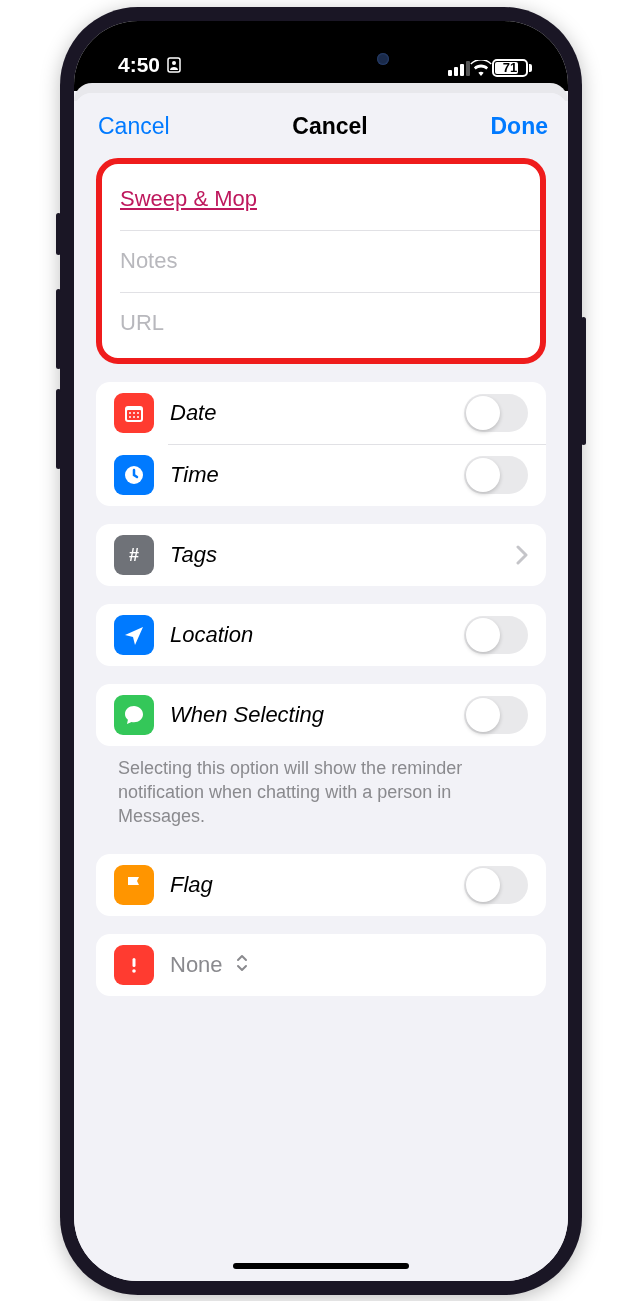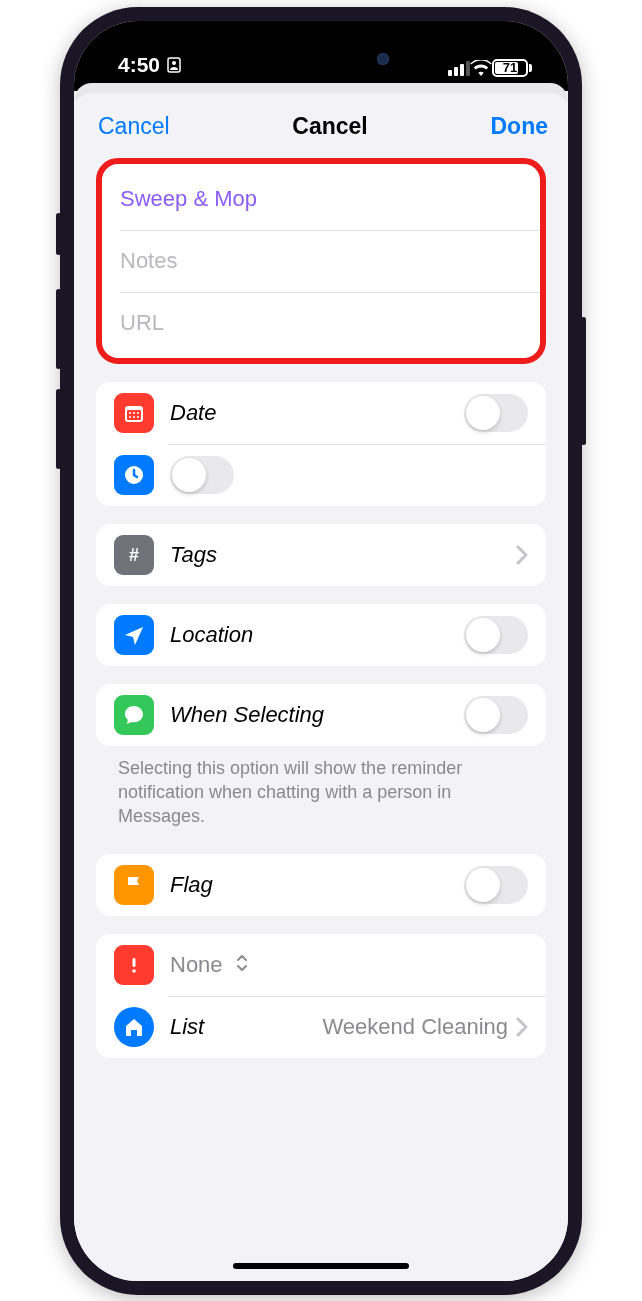--- a/index.html
+++ b/index.html
@@ -127,21 +127,21 @@
     position:absolute;
     top:0; height:1px;
     background:#e1e1e5;
   }
   .row + .row::before { left:18px; right:0; }
   .row.with-icon + .row.with-icon::before { left:72px; }
   .text-input {
     border:none; outline:none; font-size:22px; width:100%; background:transparent;
   }
   .text-input::placeholder { color:#b8b8bd; }
-  .text-title { font-size:22px; color:#8b5cf6; }
+  .text-title { font-size:22px; color:#be185d;text-decoration:underline; }
   .icon-box {
     width:40px; height:40px; border-radius:9px; flex-shrink:0;
     display:flex; align-items:center; justify-content:center; margin-right:16px;
   }
   .icon-box svg { width:24px; height:24px; }
   .label { font-size:22px; flex:1;font-style:italic; }
   .toggle {
     width:64px; height:38px; border-radius:20px; background:#e9e9eb; position:relative;
   }
   .toggle .knob {
@@ -253,20 +253,21 @@
                 <div class="knob"></div>
               </div>
           </div>
           <div class="row with-icon">
             <div class="icon-box" style="background:#007aff">
               <svg viewBox="0 0 24 24" fill="none">
                   <circle cx="12" cy="12" r="9" fill="#fff"></circle>
                   <path d="M12 7v5l3 2" stroke="#007aff" stroke-width="2.5" stroke-linecap="round"></path>
                 </svg>
             </div>
+            <span class="label">Time</span>
             <div class="toggle">
                 <div class="knob"></div>
               </div>
           </div>
         </div>
 
         <div class="group">
           <div class="row with-icon">
             <div class="icon-box" style="background:#6f7278">
               <svg viewBox="0 0 24 24">
@@ -333,34 +334,20 @@
                   <circle cx="12" cy="18" r="1.8"></circle>
                 </svg>
             </div>
             <span class="trail-text">None</span>
             <span class="updown">
               <svg width="14" height="20" viewBox="0 0 14 20" fill="none">
                   <path d="M3 7l4-4 4 4M3 13l4 4 4-4" stroke="#8a8a8e" stroke-width="2" stroke-linecap="round" stroke-linejoin="round"></path>
                 </svg>
             </span>
           </div>
-          <div class="row with-icon">
-            <div class="icon-box" style="background:#007aff;border-radius:50%">
-              <svg viewBox="0 0 24 24" fill="#fff">
-                  <path d="M4 11l8-7 8 7v9a1 1 0 0 1-1 1h-4v-6h-6v6H5a1 1 0 0 1-1-1v-9z"></path>
-                </svg>
-            </div>
-            <span class="label">List</span>
-            <span class="trail-text">Weekend Cleaning</span>
-            <span class="chev">
-              <svg width="12" height="20" viewBox="0 0 12 20" fill="none">
-                  <path d="M2 2l8 8-8 8" stroke="#c5c5c9" stroke-width="3" stroke-linecap="round" stroke-linejoin="round"></path>
-                </svg>
-            </span>
-          </div>
         </div>
 
       </div>
     </div>
 
     <div class="home-indicator"></div>
   </div>
 </div>
 
 </body></html>

